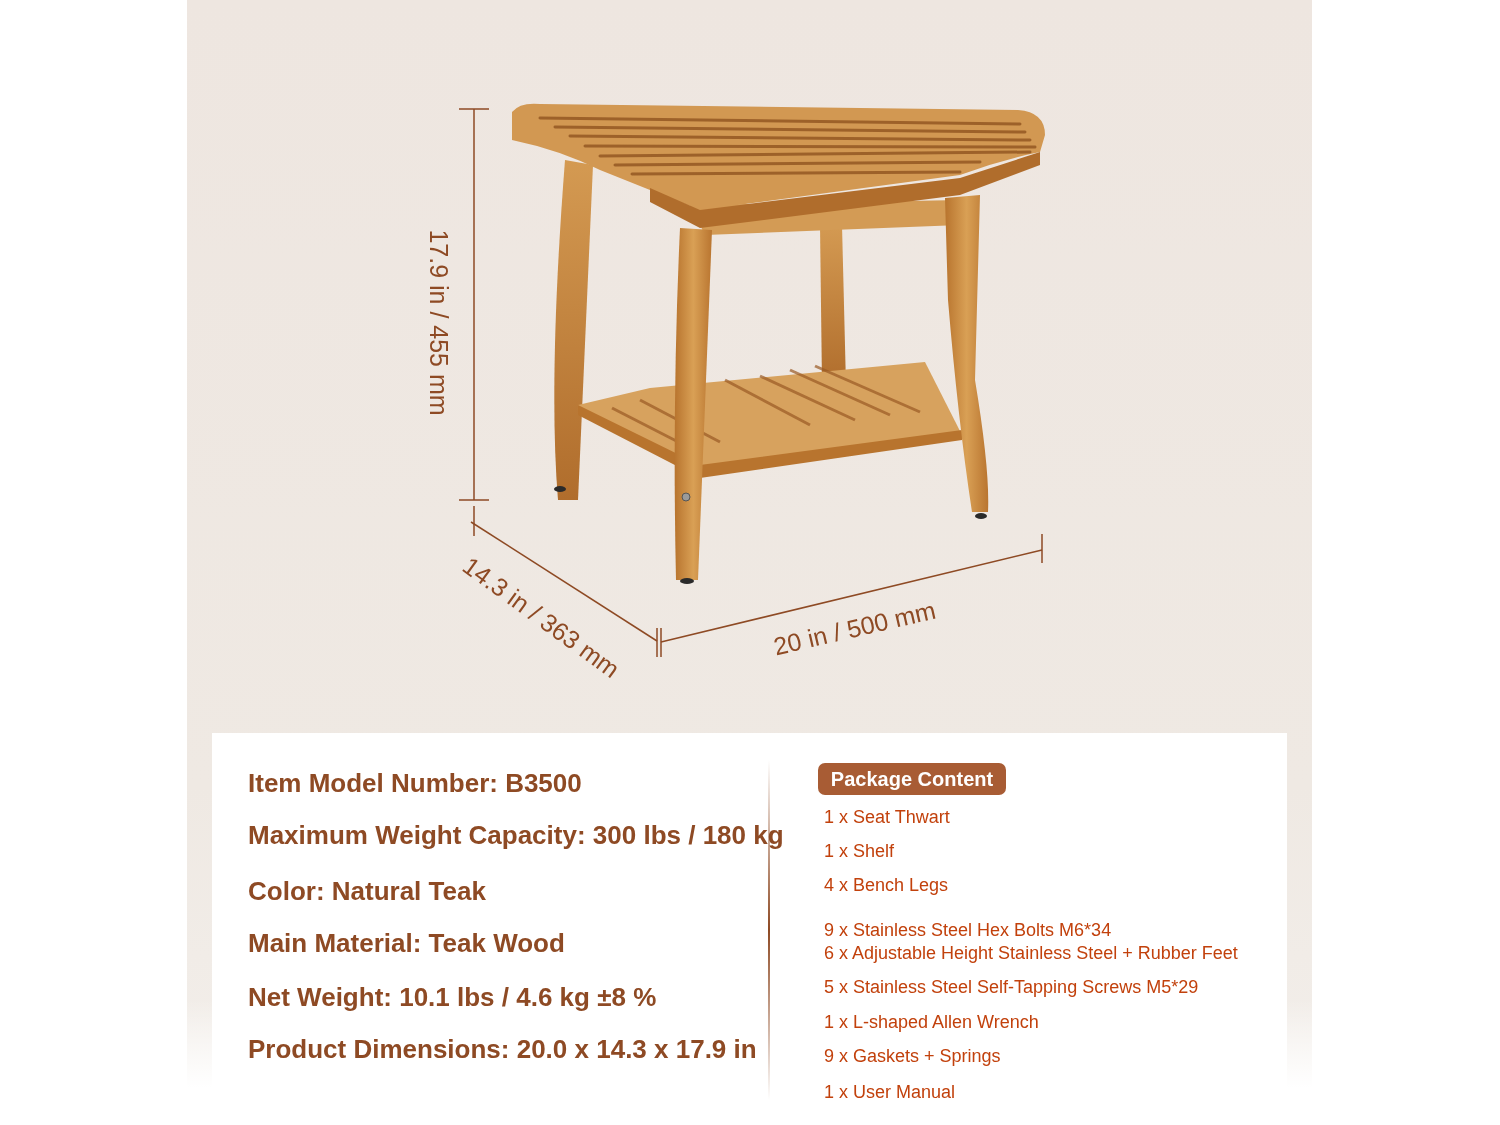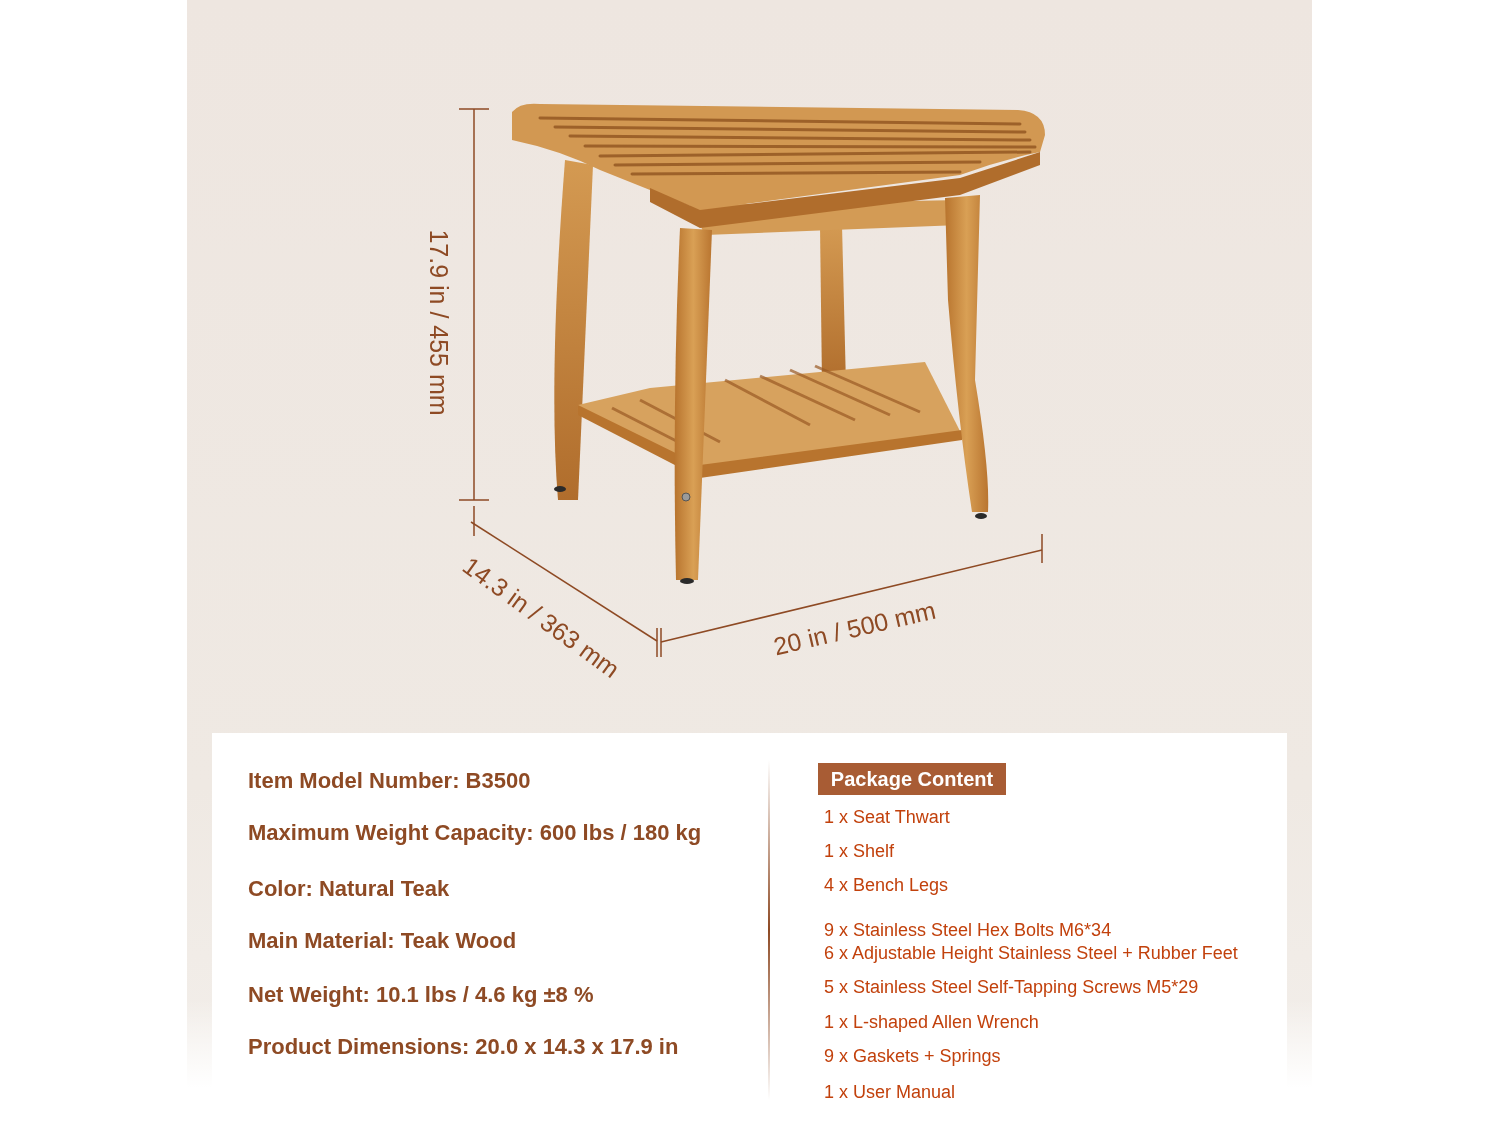--- a/index.html
+++ b/index.html
@@ -20,30 +20,30 @@
       position: absolute; left: 212px; top: 733px; width: 1075px; height: 392px;
       background: #ffffff;
     }
     .dim-text {
       position: absolute; color: #8e4a24; font-size: 25px; white-space: nowrap;
       transform-origin: center center;
     }
     svg.overlay { position: absolute; left: 0; top: 0; }
     .spec {
       position: absolute; left: 248px; color: #8e4a24; font-weight: bold;
-      font-size: 22px; white-space: nowrap;
+      font-size: 26px; white-space: nowrap;
     }
     .spec .l2 { display: block; padding-left: 232px; margin-top: 4px; }
     .divider {
       position: absolute; left: 768px; top: 760px; width: 2px; height: 340px;
       background: linear-gradient(180deg, rgba(142,74,36,0) 0%, #8e4a24 50%, rgba(142,74,36,0) 100%);
     }
     .pkg-badge {
       position: absolute; left: 818px; top: 763px; width: 188px; height: 32px;
-      background: #a85c34; border-radius: 0; color: #ffffff; font-weight: bold;
+      background: #a85c34; border-radius: 7px; color: #ffffff; font-weight: bold;
       font-size: 20px; line-height: 32px; text-align: center;
     }
     .pkg-item {
       position: absolute; left: 824px; color: #c2410c; font-size: 18px; white-space: nowrap;
     }
   </style>
 </head>
 <body>
 
 <div class="panel"></div>
@@ -111,21 +111,21 @@
 </svg>
 
 <span class="dim-text" style="left:345px; top:308px; transform: rotate(90deg);">17.9 in / 455 mm</span>
 <span class="dim-text" style="left:448px; top:603px; transform: rotate(36deg);">14.3 in / 363 mm</span>
 <span class="dim-text" style="left:772px; top:614px; transform: rotate(-13deg);">20 in / 500 mm</span>
 
 <div class="card"></div>
 <div class="fade-bottom"></div>
 
 <div class="spec" style="top:768px;">Item Model Number: B3500</div>
-<div class="spec" style="top:820px;">Maximum Weight Capacity: 600 lbs / 180 kg</div>
+<div class="spec" style="top:820px;">Maximum Weight Capacity: 300 lbs / 180 kg</div>
 <div class="spec" style="top:876px;">Color: Natural Teak</div>
 <div class="spec" style="top:928px;">Main Material: Teak Wood</div>
 <div class="spec" style="top:982px;">Net Weight: 10.1 lbs / 4.6 kg ±8 %</div>
 <div class="spec" style="top:1034px;">
   <span>Product Dimensions: 20.0 x 14.3 x 17.9 in</span>
 </div>
 
 <div class="divider"></div>
 
 <div class="pkg-badge">Package Content</div>

